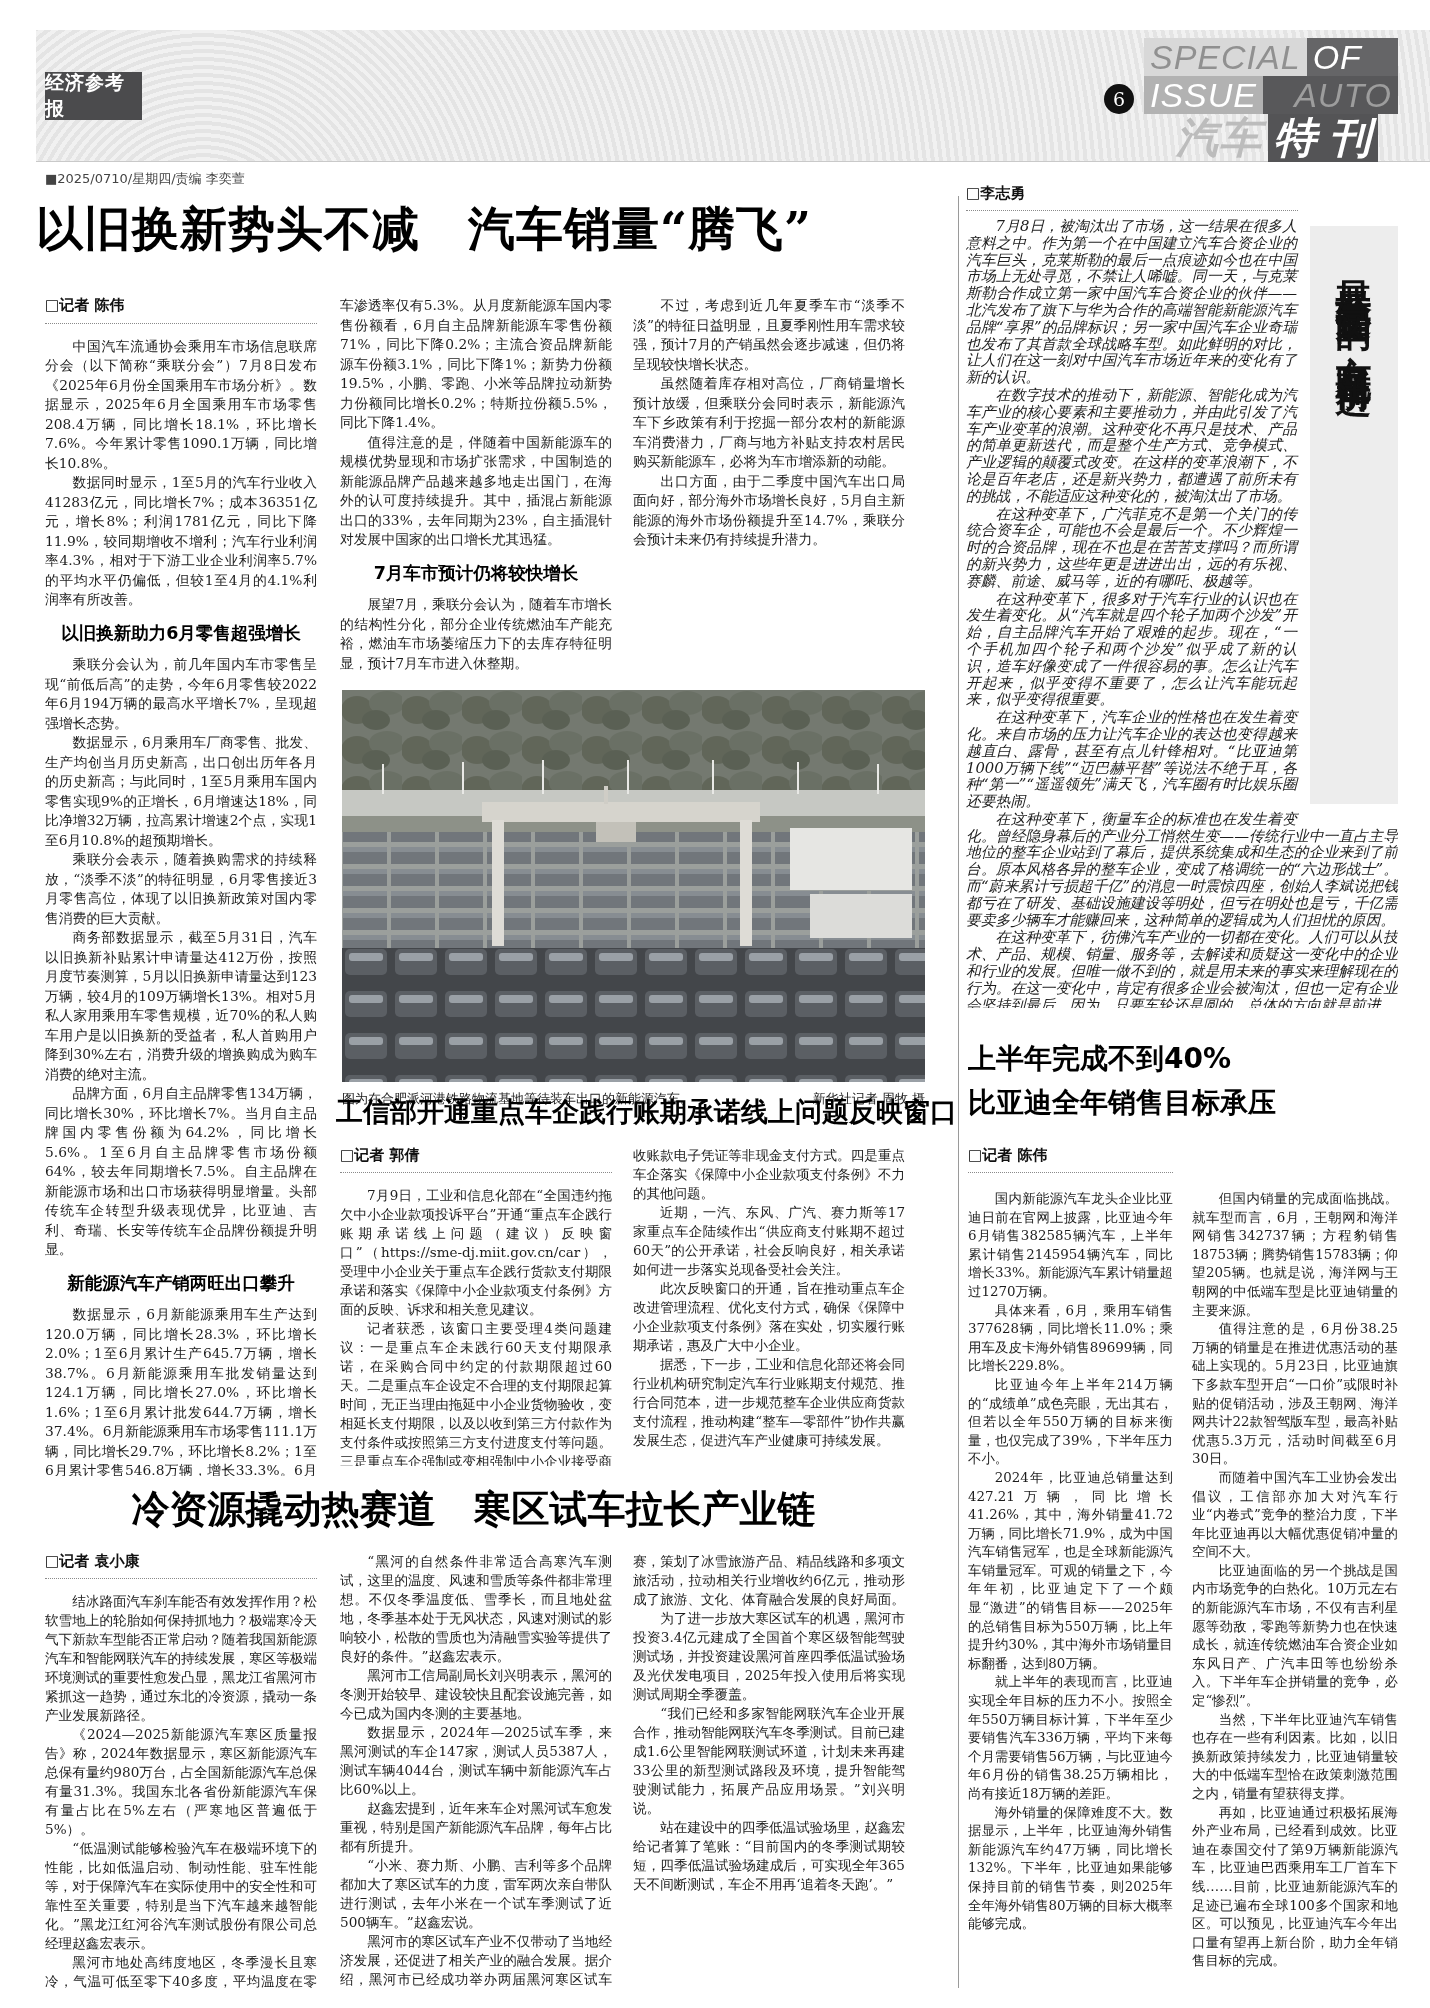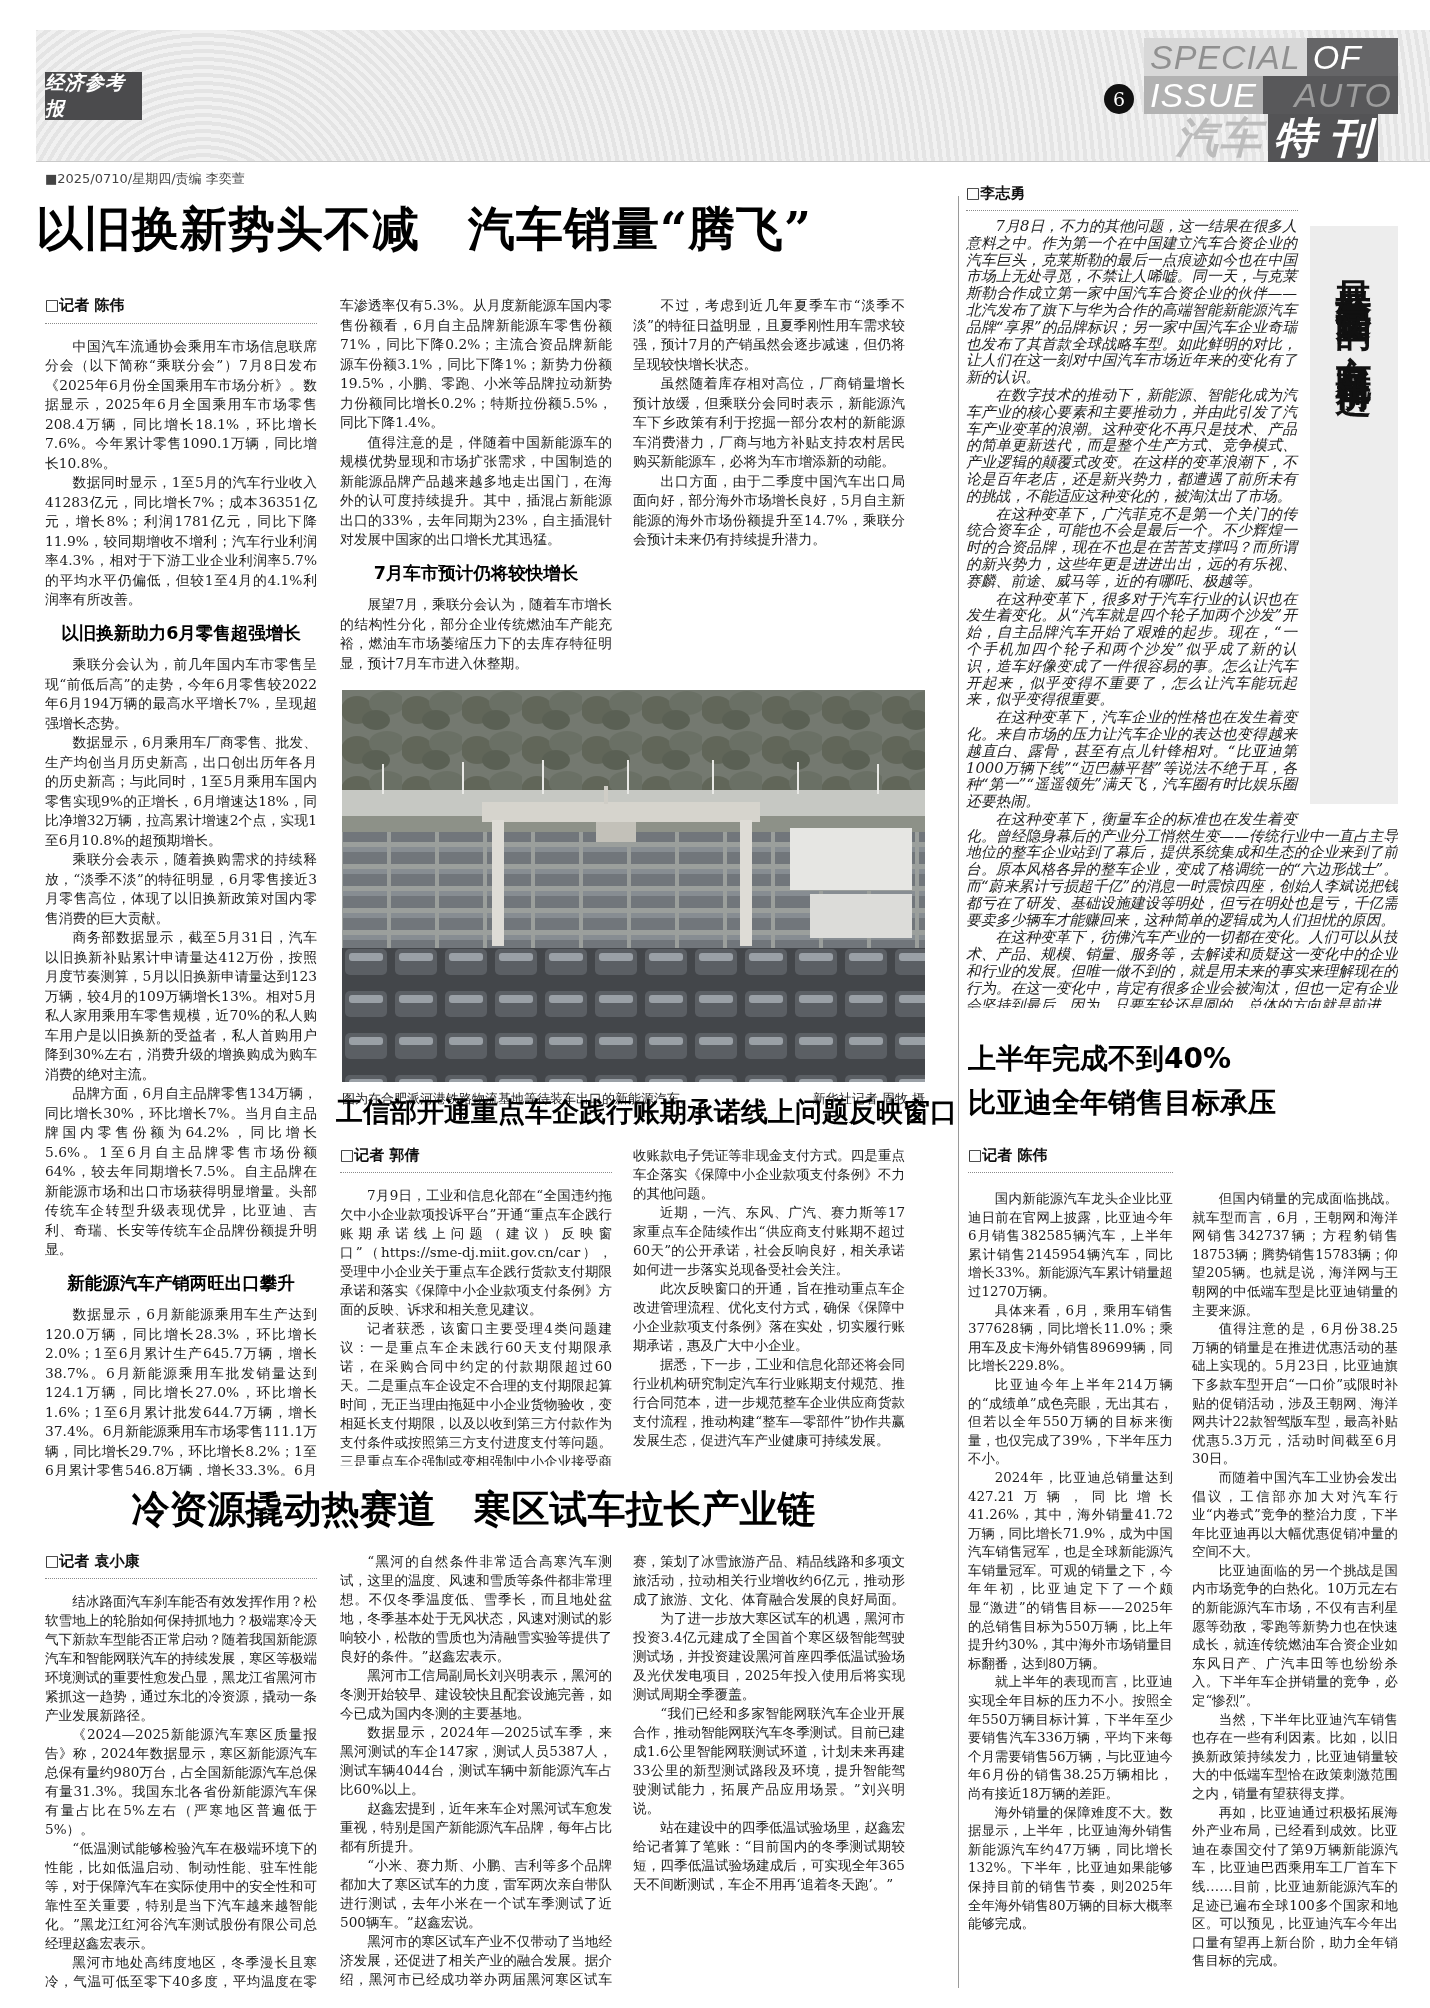--- a/index.html
+++ b/index.html
@@ -7,21 +7,21 @@
         font-family:"DejaVu Serif","Liberation Serif",serif;color:#1c1c1c;}
 
   
   .band{position:absolute;left:36px;top:30px;right:0;height:132px;background:
     repeating-radial-gradient(circle at 12% 160%, #f1f1f1 0 4px, #e4e4e4 4px 8px),
     repeating-radial-gradient(circle at 55% -60%, #efefef 0 5px, #e6e6e6 5px 10px),
     #e7e7e7;}
   .band::after{content:"";position:absolute;left:0;right:0;bottom:0;height:1px;background:#c9c9c9;}
   .logo-box{position:absolute;left:9px;top:42px;width:97px;height:48px;background:#4b4b4d;
             display:flex;align-items:center;justify-content:center;}
-  .logo-box span{color:#fff;font-size:19px;font-weight:bold;font-style:italic;letter-spacing:1px;
+  .logo-box span{color:#fff;font-size:19px;font-weight:bold;letter-spacing:1px;
             font-family:"DejaVu Serif",serif;}
   .dateline{position:absolute;left:45px;top:170px;font-family:"DejaVu Sans","Liberation Sans",sans-serif;
             font-size:13px;color:#444;}
 
   
   .banner{position:absolute;top:38px;left:1098px;width:300px;height:124px;
           font-family:"Liberation Sans","DejaVu Sans",sans-serif;}
   .badge6{position:absolute;left:6px;top:46px;width:30px;height:30px;border-radius:50%;
           background:#111;color:#fff;display:flex;align-items:center;justify-content:center;
           font-family:"DejaVu Serif",serif;font-size:19px;}
@@ -218,21 +218,21 @@
 
   <div class="vdivider"></div>
 
   <div class="c-byline byline">□李志勇</div>
   <div class="c-body">
     <div class="c-side">
       <div class="vtext">只要车轮还是圆的</div>
       <div class="vgap"></div>
       <div class="vtext">方向就是前进</div>
     </div>
-    <p class="para">7月8日，不力的其他问题，这一结果在很多人意料之中。作为第一个在中国建立汽车合资企业的汽车巨头，克莱斯勒的最后一点痕迹如今也在中国市场上无处寻觅，不禁让人唏嘘。同一天，与克莱斯勒合作成立第一家中国汽车合资企业的伙伴——北汽发布了旗下与华为合作的高端智能新能源汽车品牌“享界”的品牌标识；另一家中国汽车企业奇瑞也发布了其首款全球战略车型。如此鲜明的对比，让人们在这一刻对中国汽车市场近年来的变化有了新的认识。</p>
+    <p class="para">7月8日，被淘汰出了市场，这一结果在很多人意料之中。作为第一个在中国建立汽车合资企业的汽车巨头，克莱斯勒的最后一点痕迹如今也在中国市场上无处寻觅，不禁让人唏嘘。同一天，与克莱斯勒合作成立第一家中国汽车合资企业的伙伴——北汽发布了旗下与华为合作的高端智能新能源汽车品牌“享界”的品牌标识；另一家中国汽车企业奇瑞也发布了其首款全球战略车型。如此鲜明的对比，让人们在这一刻对中国汽车市场近年来的变化有了新的认识。</p>
     <p class="para">在数字技术的推动下，新能源、智能化成为汽车产业的核心要素和主要推动力，并由此引发了汽车产业变革的浪潮。这种变化不再只是技术、产品的简单更新迭代，而是整个生产方式、竞争模式、产业逻辑的颠覆式改变。在这样的变革浪潮下，不论是百年老店，还是新兴势力，都遭遇了前所未有的挑战，不能适应这种变化的，被淘汰出了市场。</p>
     <p class="para">在这种变革下，广汽菲克不是第一个关门的传统合资车企，可能也不会是最后一个。不少辉煌一时的合资品牌，现在不也是在苦苦支撑吗？而所谓的新兴势力，这些年更是进进出出，远的有乐视、赛麟、前途、威马等，近的有哪吒、极越等。</p>
     <p class="para">在这种变革下，很多对于汽车行业的认识也在发生着变化。从“汽车就是四个轮子加两个沙发”开始，自主品牌汽车开始了艰难的起步。现在，“一个手机加四个轮子和两个沙发”似乎成了新的认识，造车好像变成了一件很容易的事。怎么让汽车开起来，似乎变得不重要了，怎么让汽车能玩起来，似乎变得很重要。</p>
     <p class="para">在这种变革下，汽车企业的性格也在发生着变化。来自市场的压力让汽车企业的表达也变得越来越直白、露骨，甚至有点儿针锋相对。“比亚迪第1000万辆下线”“迈巴赫平替”等说法不绝于耳，各种“第一”“遥遥领先”满天飞，汽车圈有时比娱乐圈还要热闹。</p>
     <p class="para">在这种变革下，衡量车企的标准也在发生着变化。曾经隐身幕后的产业分工悄然生变——传统行业中一直占主导地位的整车企业站到了幕后，提供系统集成和生态的企业来到了前台。原本风格各异的整车企业，变成了格调统一的“六边形战士”。而“蔚来累计亏损超千亿”的消息一时震惊四座，创始人李斌说把钱都亏在了研发、基础设施建设等明处，但亏在明处也是亏，千亿需要卖多少辆车才能赚回来，这种简单的逻辑成为人们担忧的原因。</p>
     <p class="para">在这种变革下，彷佛汽车产业的一切都在变化。人们可以从技术、产品、规模、销量、服务等，去解读和质疑这一变化中的企业和行业的发展。但唯一做不到的，就是用未来的事实来理解现在的行为。在这一变化中，肯定有很多企业会被淘汰，但也一定有企业会坚持到最后。因为，只要车轮还是圆的，总体的方向就是前进。</p>
   </div>
 
   <div class="byd-h1">上半年完成不到40%</div>
   <div class="byd-h2">比亚迪全年销售目标承压</div>

